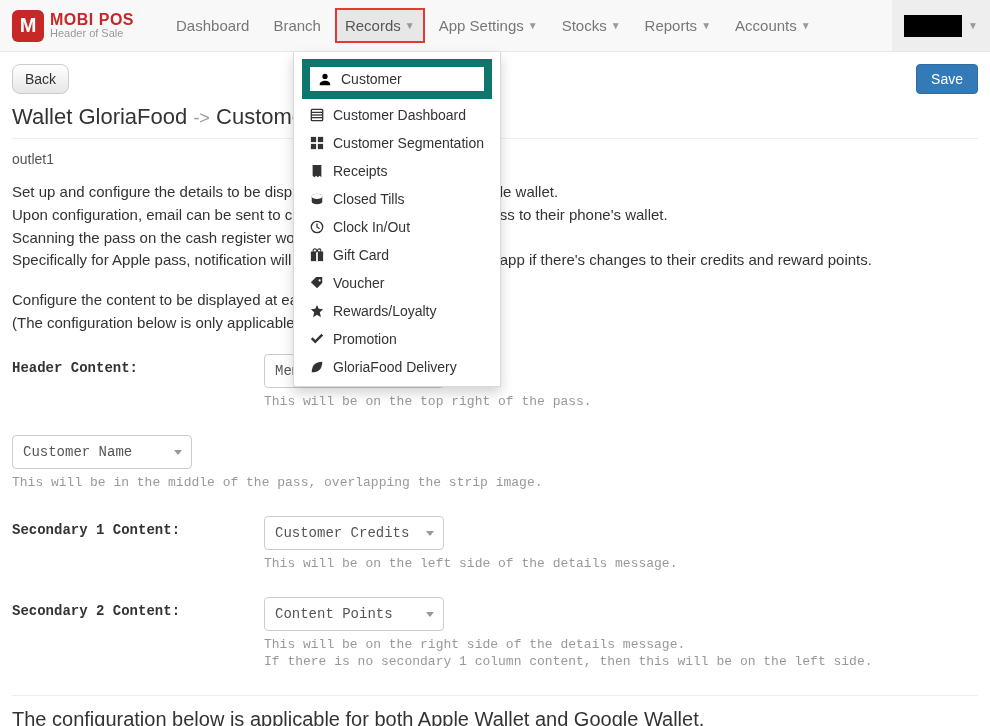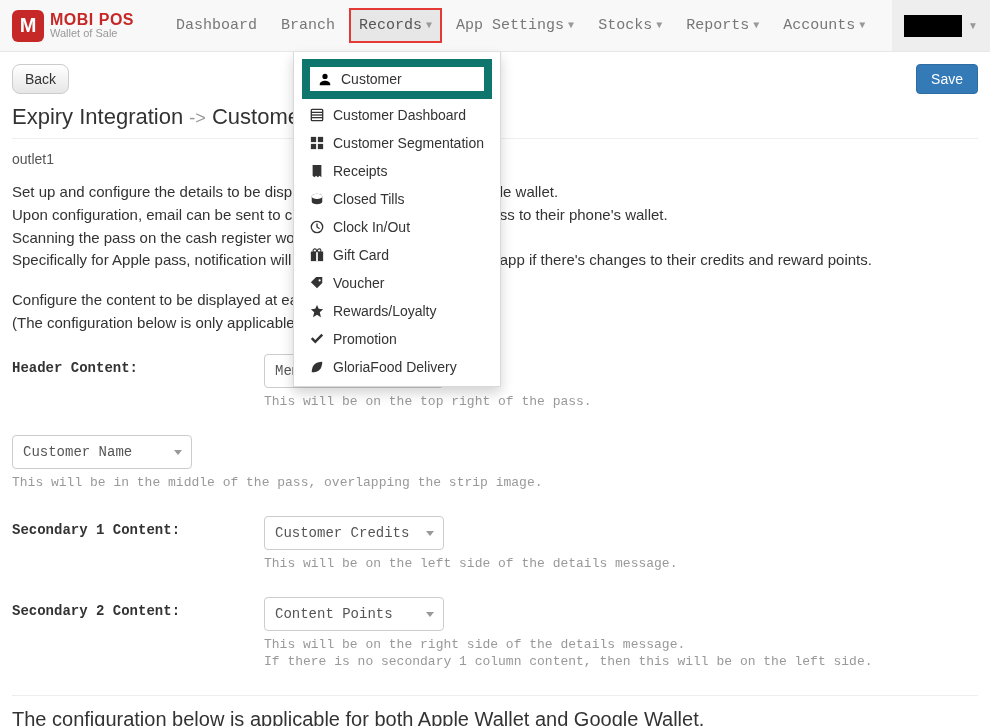--- a/index.html
+++ b/index.html
@@ -6,21 +6,21 @@
     body { font-family: "Helvetica Neue", Helvetica, Arial, sans-serif; font-size: 14px; color: #333; background: #fff; }
 
     .topbar { display: flex; align-items: center; height: 52px; border-bottom: 1px solid #e7e7e7; background: #f8f8f8; padding: 0 0 0 12px; position: relative; }
     .logo { display: flex; align-items: center; gap: 6px; margin-right: 30px; }
     .logo-box { width: 32px; height: 32px; background: #c62828; border-radius: 6px; display: flex; align-items: center; justify-content: center; color: #fff; font-weight: bold; font-size: 20px; }
     .logo-text { display: flex; flex-direction: column; line-height: 1; }
     .logo-text .t1 { color: #c62828; font-size: 16px; font-weight: 600; letter-spacing: 0.5px; }
     .logo-text .t2 { color: #999; font-size: 11px; }
 
     .nav { display: flex; align-items: stretch; height: 100%; }
-    .nav-item { display: flex; align-items: center; padding: 0 12px; color: #777; font-size: 15px; cursor: pointer; position: relative; font-family: Liberation Mono, monospace; }
+    .nav-item { display: flex; align-items: center; padding: 0 12px; color: #777; font-size: 15px; cursor: pointer; position: relative; }
     .nav-item .caret { margin-left: 4px; font-size: 10px; color: #999; }
     .nav-item.open { background: #e7e7e7; color: #555; justify-content: flex-end; }
     .nav-item.highlight { border: 2px solid #e53935; padding: 4px 8px; margin: 8px 2px; height: auto; }
 
     .user-box { margin-left: auto; display: flex; align-items: center; padding: 0 12px; height: 100%; background: #eee; }
     .user-black { width: 58px; height: 22px; background: #000; margin-right: 6px; }
     .user-caret { font-size: 10px; color: #999; }
 
     .dropdown { position: absolute; top: 52px; left: 293px; width: 208px; background: #fff; border: 1px solid rgba(0,0,0,0.15); border-top: none; box-shadow: 0 6px 12px rgba(0,0,0,0.175); z-index: 100; padding: 5px 0; }
     .dd-item { display: flex; align-items: center; padding: 6px 15px; color: #333; cursor: pointer; font-size: 14px; gap: 8px; }
@@ -54,21 +54,21 @@
     svg { display: block; }
   </style>
 </head>
 <body>
 
 <div class="topbar">
   <div class="logo">
     <div class="logo-box">M</div>
     <div class="logo-text">
       <span class="t1">MOBI POS</span>
-      <span class="t2">Wallet of Sale</span>
+      <span class="t2">Header of Sale</span>
     </div>
   </div>
   <div class="nav">
     <div class="nav-item">
         <span>Dashboard</span>
       </div>
     <div class="nav-item">
         <span>Branch</span>
       </div>
     <div class="nav-item open highlight">
@@ -202,21 +202,21 @@
   </div>
 </div>
 
 <div class="content">
   <div class="btnrow">
     <button class="btn">Back</button>
     <button class="btn-save">Save</button>
   </div>
 
   <div class="page-title">
-    <span>Expiry Integration</span>
+    <span>Wallet GloriaFood</span>
     <span class="arrow">-&gt;</span>
     <span>Customer Pa</span>
   </div>
   <hr class="sep">
 
   <div class="outlet">outlet1</div>
 
   <div class="desc">
     <p><span>Set up and configure the details to be displa</span> &nbsp;&nbsp;&nbsp;&nbsp;&nbsp;&nbsp;&nbsp;&nbsp;&nbsp;&nbsp;&nbsp;&nbsp;&nbsp;&nbsp;&nbsp;&nbsp;&nbsp;&nbsp;&nbsp;&nbsp;&nbsp;&nbsp;&nbsp;&nbsp;&nbsp;&nbsp;&nbsp;&nbsp;&nbsp;&nbsp;&nbsp;&nbsp;&nbsp;&nbsp;&nbsp;&nbsp;&nbsp;&nbsp;&nbsp;&nbsp;&nbsp;&nbsp;&nbsp;&nbsp;<span>gle wallet.</span></p>
     <p><span>Upon configuration, email can be sent to cus</span> &nbsp;&nbsp;&nbsp;&nbsp;&nbsp;&nbsp;&nbsp;&nbsp;&nbsp;&nbsp;&nbsp;&nbsp;&nbsp;&nbsp;&nbsp;&nbsp;&nbsp;&nbsp;&nbsp;&nbsp;&nbsp;&nbsp;&nbsp;&nbsp;&nbsp;&nbsp;&nbsp;&nbsp;&nbsp;&nbsp;&nbsp;&nbsp;&nbsp;&nbsp;&nbsp;&nbsp;&nbsp;&nbsp;&nbsp;&nbsp;&nbsp;&nbsp;&nbsp;<span>ass to their phone's wallet.</span></p>

